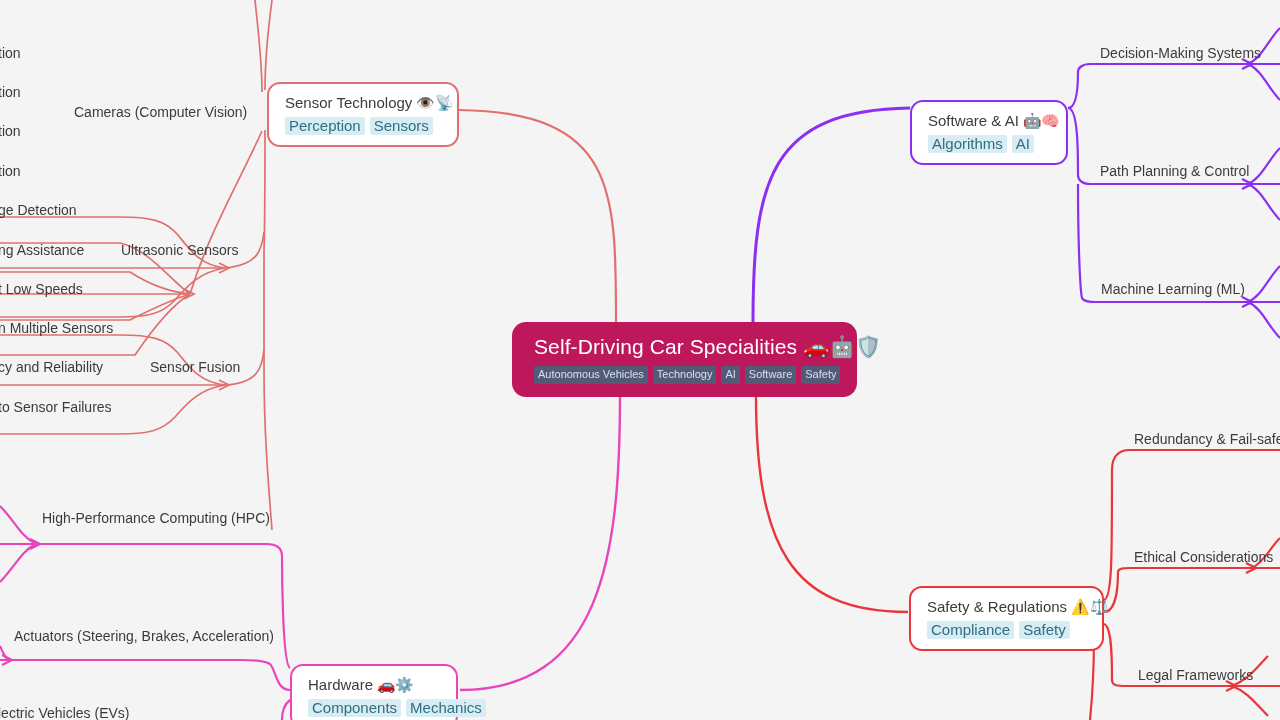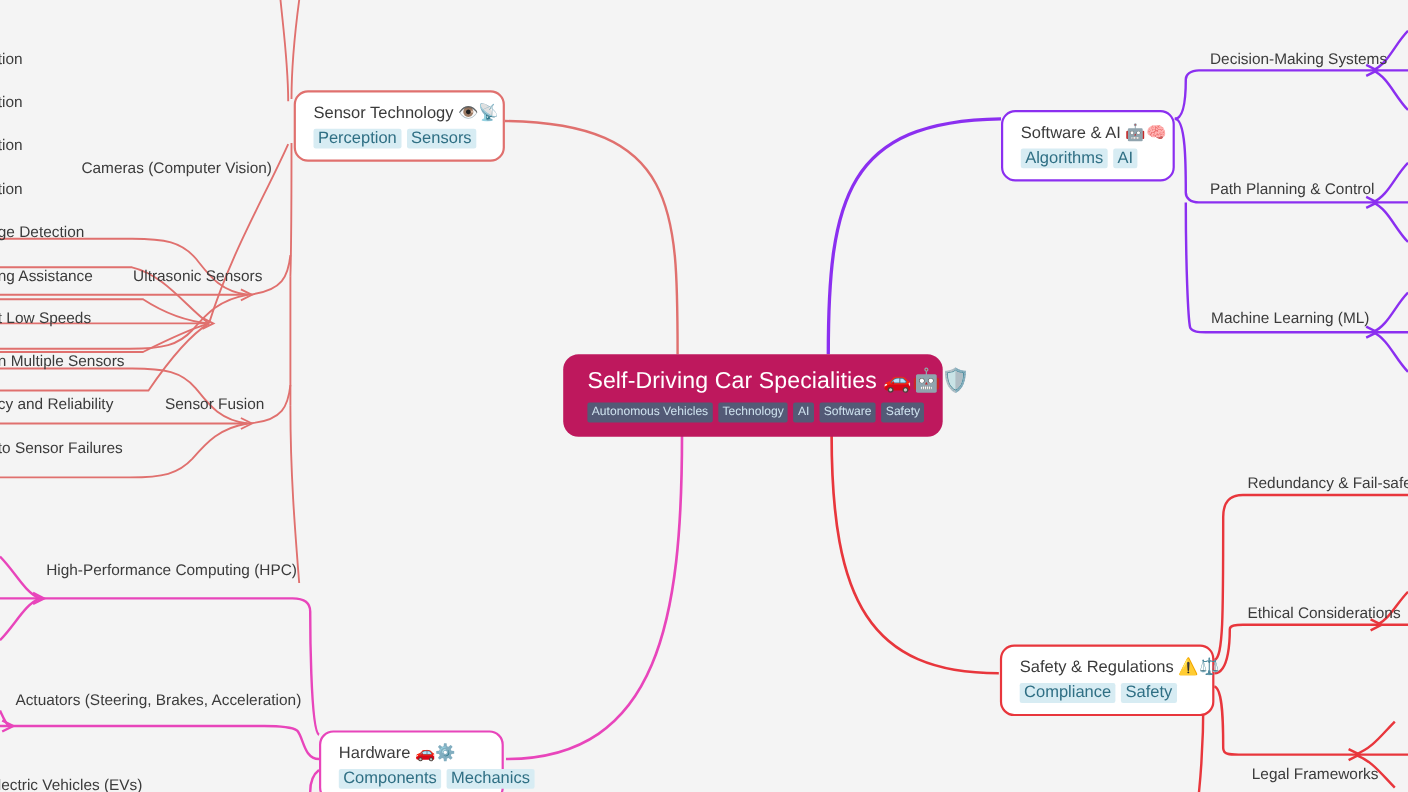--- a/index.html
+++ b/index.html
@@ -225,40 +225,40 @@
   </div>
 
   <div class="branch-node" style="left:290px; top:664px; width:168px; border-color:#e845bb;">
     <div class="branch-title">Hardware 🚗⚙️</div>
     <div class="branch-tags">
       <span class="tag">Components</span>
       <span class="tag">Mechanics</span>
     </div>
   </div>
 
-  <div class="leaf left" style="left:74px; top:103px;margin-top:40px;">Cameras (Computer Vision)</div>
+  <div class="leaf left" style="left:74px; top:103px;">Cameras (Computer Vision)</div>
   <div class="leaf left" style="left:121px; top:241px;">Ultrasonic Sensors</div>
   <div class="leaf left" style="left:150px; top:358px;">Sensor Fusion</div>
 
   <div class="leaf left" style="left:-2px; top:44px;">tion</div>
   <div class="leaf left" style="left:-2px; top:83px;">tion</div>
   <div class="leaf left" style="left:-2px; top:122px;">tion</div>
   <div class="leaf left" style="left:-2px; top:162px;">tion</div>
   <div class="leaf left" style="left:-2px; top:201px;">ge Detection</div>
   <div class="leaf left" style="left:-2px; top:241px;">ng Assistance</div>
   <div class="leaf left" style="left:-2px; top:280px;">t Low Speeds</div>
   <div class="leaf left" style="left:-2px; top:319px;">n Multiple Sensors</div>
   <div class="leaf left" style="left:-2px; top:358px;">cy and Reliability</div>
   <div class="leaf left" style="left:-2px; top:398px;">to Sensor Failures</div>
 
   <div class="leaf right" style="left:1100px; top:44px;text-align:center;">Decision-Making Systems</div>
   <div class="leaf right" style="left:1100px; top:162px;">Path Planning &amp; Control</div>
   <div class="leaf right" style="left:1101px; top:280px;">Machine Learning (ML)</div>
 
   <div class="leaf right" style="left:1134px; top:430px;">Redundancy &amp; Fail-safes</div>
   <div class="leaf right" style="left:1134px; top:548px;">Ethical Considerations</div>
-  <div class="leaf right" style="left:1138px; top:666px;margin-top:28px;">Legal Frameworks</div>
+  <div class="leaf right" style="left:1138px; top:666px;">Legal Frameworks</div>
 
   <div class="leaf left" style="left:42px; top:509px;">High-Performance Computing (HPC)</div>
   <div class="leaf left" style="left:14px; top:627px;">Actuators (Steering, Brakes, Acceleration)</div>
   <div class="leaf left" style="left:-2px; top:704px;">lectric Vehicles (EVs)</div>
 
 </div>
 
 </body></html>

